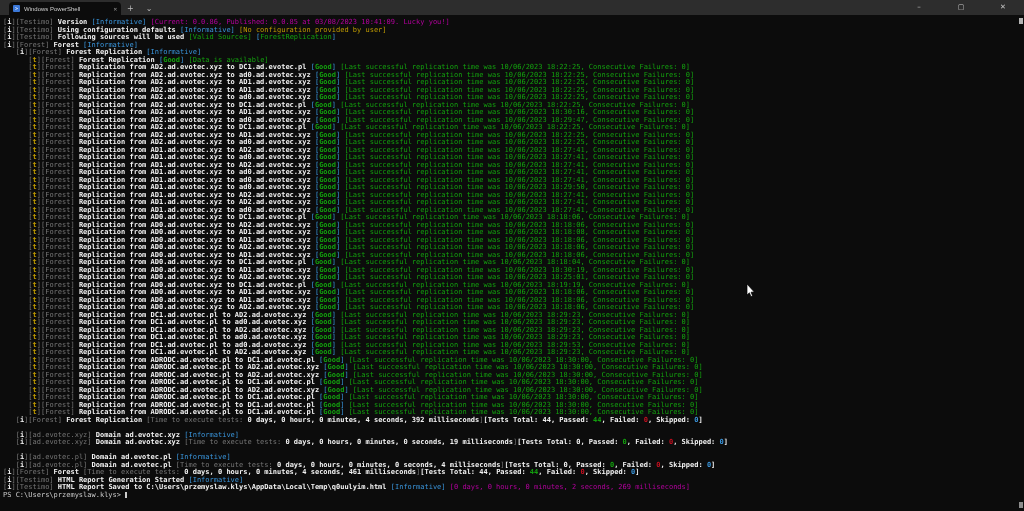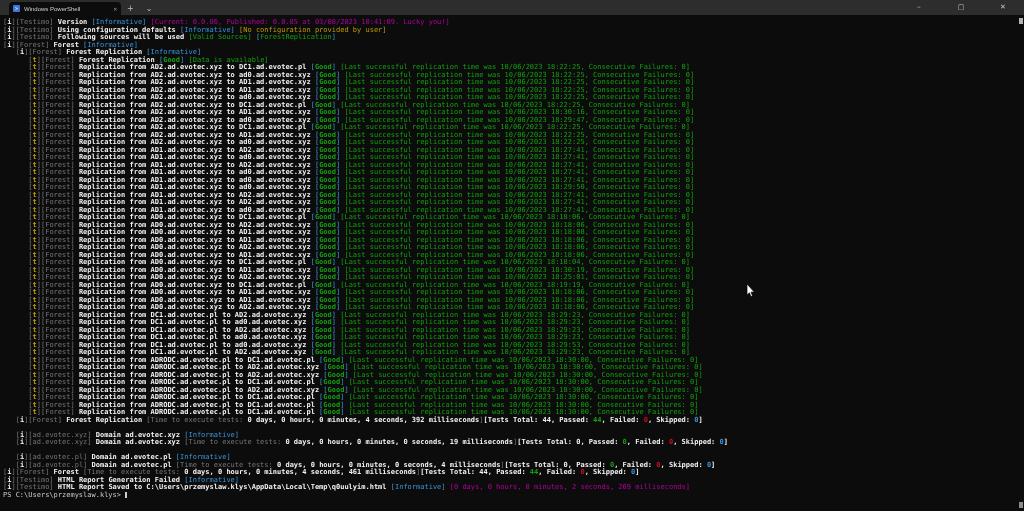--- a/index.html
+++ b/index.html
@@ -130,21 +130,21 @@
     <div class="line"><span style="color: rgb(204, 204, 204);">      </span><span style="color: rgb(118, 118, 118);">[</span><b style="color: rgb(193, 156, 0);">t</b><span style="color: rgb(118, 118, 118);">]</span><span style="color: rgb(118, 118, 118);">[Forest] </span><b style="color: rgb(242, 242, 242);">Replication from ADRODC.ad.evotec.pl to DC1.ad.evotec.pl </b><span style="color: rgb(58, 150, 221);">[</span><b style="color: rgb(19, 161, 14);">Good</b><span style="color: rgb(58, 150, 221);">] </span><span style="color: rgb(19, 161, 14);">[Last successful replication time was 10/06/2023 18:30:00, Consecutive Failures: 0]</span></div>
     <div class="line"><span style="color: rgb(204, 204, 204);">      </span><span style="color: rgb(118, 118, 118);">[</span><b style="color: rgb(193, 156, 0);">t</b><span style="color: rgb(118, 118, 118);">]</span><span style="color: rgb(118, 118, 118);">[Forest] </span><b style="color: rgb(242, 242, 242);">Replication from ADRODC.ad.evotec.pl to DC1.ad.evotec.pl </b><span style="color: rgb(58, 150, 221);">[</span><b style="color: rgb(19, 161, 14);">Good</b><span style="color: rgb(58, 150, 221);">] </span><span style="color: rgb(19, 161, 14);">[Last successful replication time was 10/06/2023 18:30:00, Consecutive Failures: 0]</span></div>
     <div class="line"><span style="color: rgb(204, 204, 204);">   </span><span style="color: rgb(118, 118, 118);">[</span><b style="color: rgb(242, 242, 242);">i</b><span style="color: rgb(118, 118, 118);">]</span><span style="color: rgb(118, 118, 118);">[Forest] </span><b style="color: rgb(242, 242, 242);">Forest Replication </b><span style="color: rgb(118, 118, 118);">[Time to execute tests: </span><b style="color: rgb(242, 242, 242);">0 days, 0 hours, 0 minutes, 4 seconds, 392 milliseconds</b><span style="color: rgb(118, 118, 118);">]</span><b style="color: rgb(242, 242, 242);">[Tests Total: 44, Passed: </b><b style="color: rgb(19, 161, 14);">44</b><b style="color: rgb(242, 242, 242);">, Failed: </b><b style="color: rgb(197, 15, 31);">0</b><b style="color: rgb(242, 242, 242);">, Skipped: </b><b style="color: rgb(58, 150, 221);">0</b><b style="color: rgb(242, 242, 242);">]</b></div>
     <div class="line"></div>
     <div class="line"><span style="color: rgb(204, 204, 204);">   </span><span style="color: rgb(118, 118, 118);">[</span><b style="color: rgb(242, 242, 242);">i</b><span style="color: rgb(118, 118, 118);">]</span><span style="color: rgb(118, 118, 118);">[ad.evotec.xyz] </span><b style="color: rgb(242, 242, 242);">Domain ad.evotec.xyz </b><span style="color: rgb(58, 150, 221);">[Informative]</span></div>
     <div class="line"><span style="color: rgb(204, 204, 204);">   </span><span style="color: rgb(118, 118, 118);">[</span><b style="color: rgb(242, 242, 242);">i</b><span style="color: rgb(118, 118, 118);">]</span><span style="color: rgb(118, 118, 118);">[ad.evotec.xyz] </span><b style="color: rgb(242, 242, 242);">Domain ad.evotec.xyz </b><span style="color: rgb(118, 118, 118);">[Time to execute tests: </span><b style="color: rgb(242, 242, 242);">0 days, 0 hours, 0 minutes, 0 seconds, 19 milliseconds</b><span style="color: rgb(118, 118, 118);">]</span><b style="color: rgb(242, 242, 242);">[Tests Total: 0, Passed: </b><b style="color: rgb(19, 161, 14);">0</b><b style="color: rgb(242, 242, 242);">, Failed: </b><b style="color: rgb(197, 15, 31);">0</b><b style="color: rgb(242, 242, 242);">, Skipped: </b><b style="color: rgb(58, 150, 221);">0</b><b style="color: rgb(242, 242, 242);">]</b></div>
     <div class="line"></div>
     <div class="line"><span style="color: rgb(204, 204, 204);">   </span><span style="color: rgb(118, 118, 118);">[</span><b style="color: rgb(242, 242, 242);">i</b><span style="color: rgb(118, 118, 118);">]</span><span style="color: rgb(118, 118, 118);">[ad.evotec.pl] </span><b style="color: rgb(242, 242, 242);">Domain ad.evotec.pl </b><span style="color: rgb(58, 150, 221);">[Informative]</span></div>
     <div class="line"><span style="color: rgb(204, 204, 204);">   </span><span style="color: rgb(118, 118, 118);">[</span><b style="color: rgb(242, 242, 242);">i</b><span style="color: rgb(118, 118, 118);">]</span><span style="color: rgb(118, 118, 118);">[ad.evotec.pl] </span><b style="color: rgb(242, 242, 242);">Domain ad.evotec.pl </b><span style="color: rgb(118, 118, 118);">[Time to execute tests: </span><b style="color: rgb(242, 242, 242);">0 days, 0 hours, 0 minutes, 0 seconds, 4 milliseconds</b><span style="color: rgb(118, 118, 118);">]</span><b style="color: rgb(242, 242, 242);">[Tests Total: 0, Passed: </b><b style="color: rgb(19, 161, 14);">0</b><b style="color: rgb(242, 242, 242);">, Failed: </b><b style="color: rgb(197, 15, 31);">0</b><b style="color: rgb(242, 242, 242);">, Skipped: </b><b style="color: rgb(58, 150, 221);">0</b><b style="color: rgb(242, 242, 242);">]</b></div>
     <div class="line"><span style="color: rgb(118, 118, 118);">[</span><b style="color: rgb(242, 242, 242);">i</b><span style="color: rgb(118, 118, 118);">]</span><span style="color: rgb(118, 118, 118);">[Forest] </span><b style="color: rgb(242, 242, 242);">Forest </b><span style="color: rgb(118, 118, 118);">[Time to execute tests: </span><b style="color: rgb(242, 242, 242);">0 days, 0 hours, 0 minutes, 4 seconds, 461 milliseconds</b><span style="color: rgb(118, 118, 118);">]</span><b style="color: rgb(242, 242, 242);">[Tests Total: 44, Passed: </b><b style="color: rgb(19, 161, 14);">44</b><b style="color: rgb(242, 242, 242);">, Failed: </b><b style="color: rgb(197, 15, 31);">0</b><b style="color: rgb(242, 242, 242);">, Skipped: </b><b style="color: rgb(58, 150, 221);">0</b><b style="color: rgb(242, 242, 242);">]</b></div>
-    <div class="line"><span style="color: rgb(118, 118, 118);">[</span><b style="color: rgb(242, 242, 242);">i</b><span style="color: rgb(118, 118, 118);">]</span><span style="color: rgb(118, 118, 118);">[Testimo] </span><b style="color: rgb(242, 242, 242);">HTML Report Generation Failed </b><span style="color: rgb(58, 150, 221);">[Informative]</span></div>
+    <div class="line"><span style="color: rgb(118, 118, 118);">[</span><b style="color: rgb(242, 242, 242);">i</b><span style="color: rgb(118, 118, 118);">]</span><span style="color: rgb(118, 118, 118);">[Testimo] </span><b style="color: rgb(242, 242, 242);">HTML Report Generation Started </b><span style="color: rgb(58, 150, 221);">[Informative]</span></div>
     <div class="line"><span style="color: rgb(118, 118, 118);">[</span><b style="color: rgb(242, 242, 242);">i</b><span style="color: rgb(118, 118, 118);">]</span><span style="color: rgb(118, 118, 118);">[Testimo] </span><b style="color: rgb(242, 242, 242);">HTML Report Saved to C:\Users\przemyslaw.klys\AppData\Local\Temp\q0uulyim.html </b><span style="color: rgb(58, 150, 221);">[Informative] </span><span style="color: rgb(180, 0, 158);">[0 days, 0 hours, 0 minutes, 2 seconds, 269 milliseconds]</span></div>
     <div class="line"><span style="color: rgb(204, 204, 204);">PS C:\Users\przemyslaw.klys&gt; </span><span class="cursor"></span></div>
   </div>
 
 <div class="scrollbar">
   <div class="sb-top"></div>
   <div class="sb-bottom"></div>
 </div>
 
 <svg class="pointer" viewBox="0 0 9 14">

